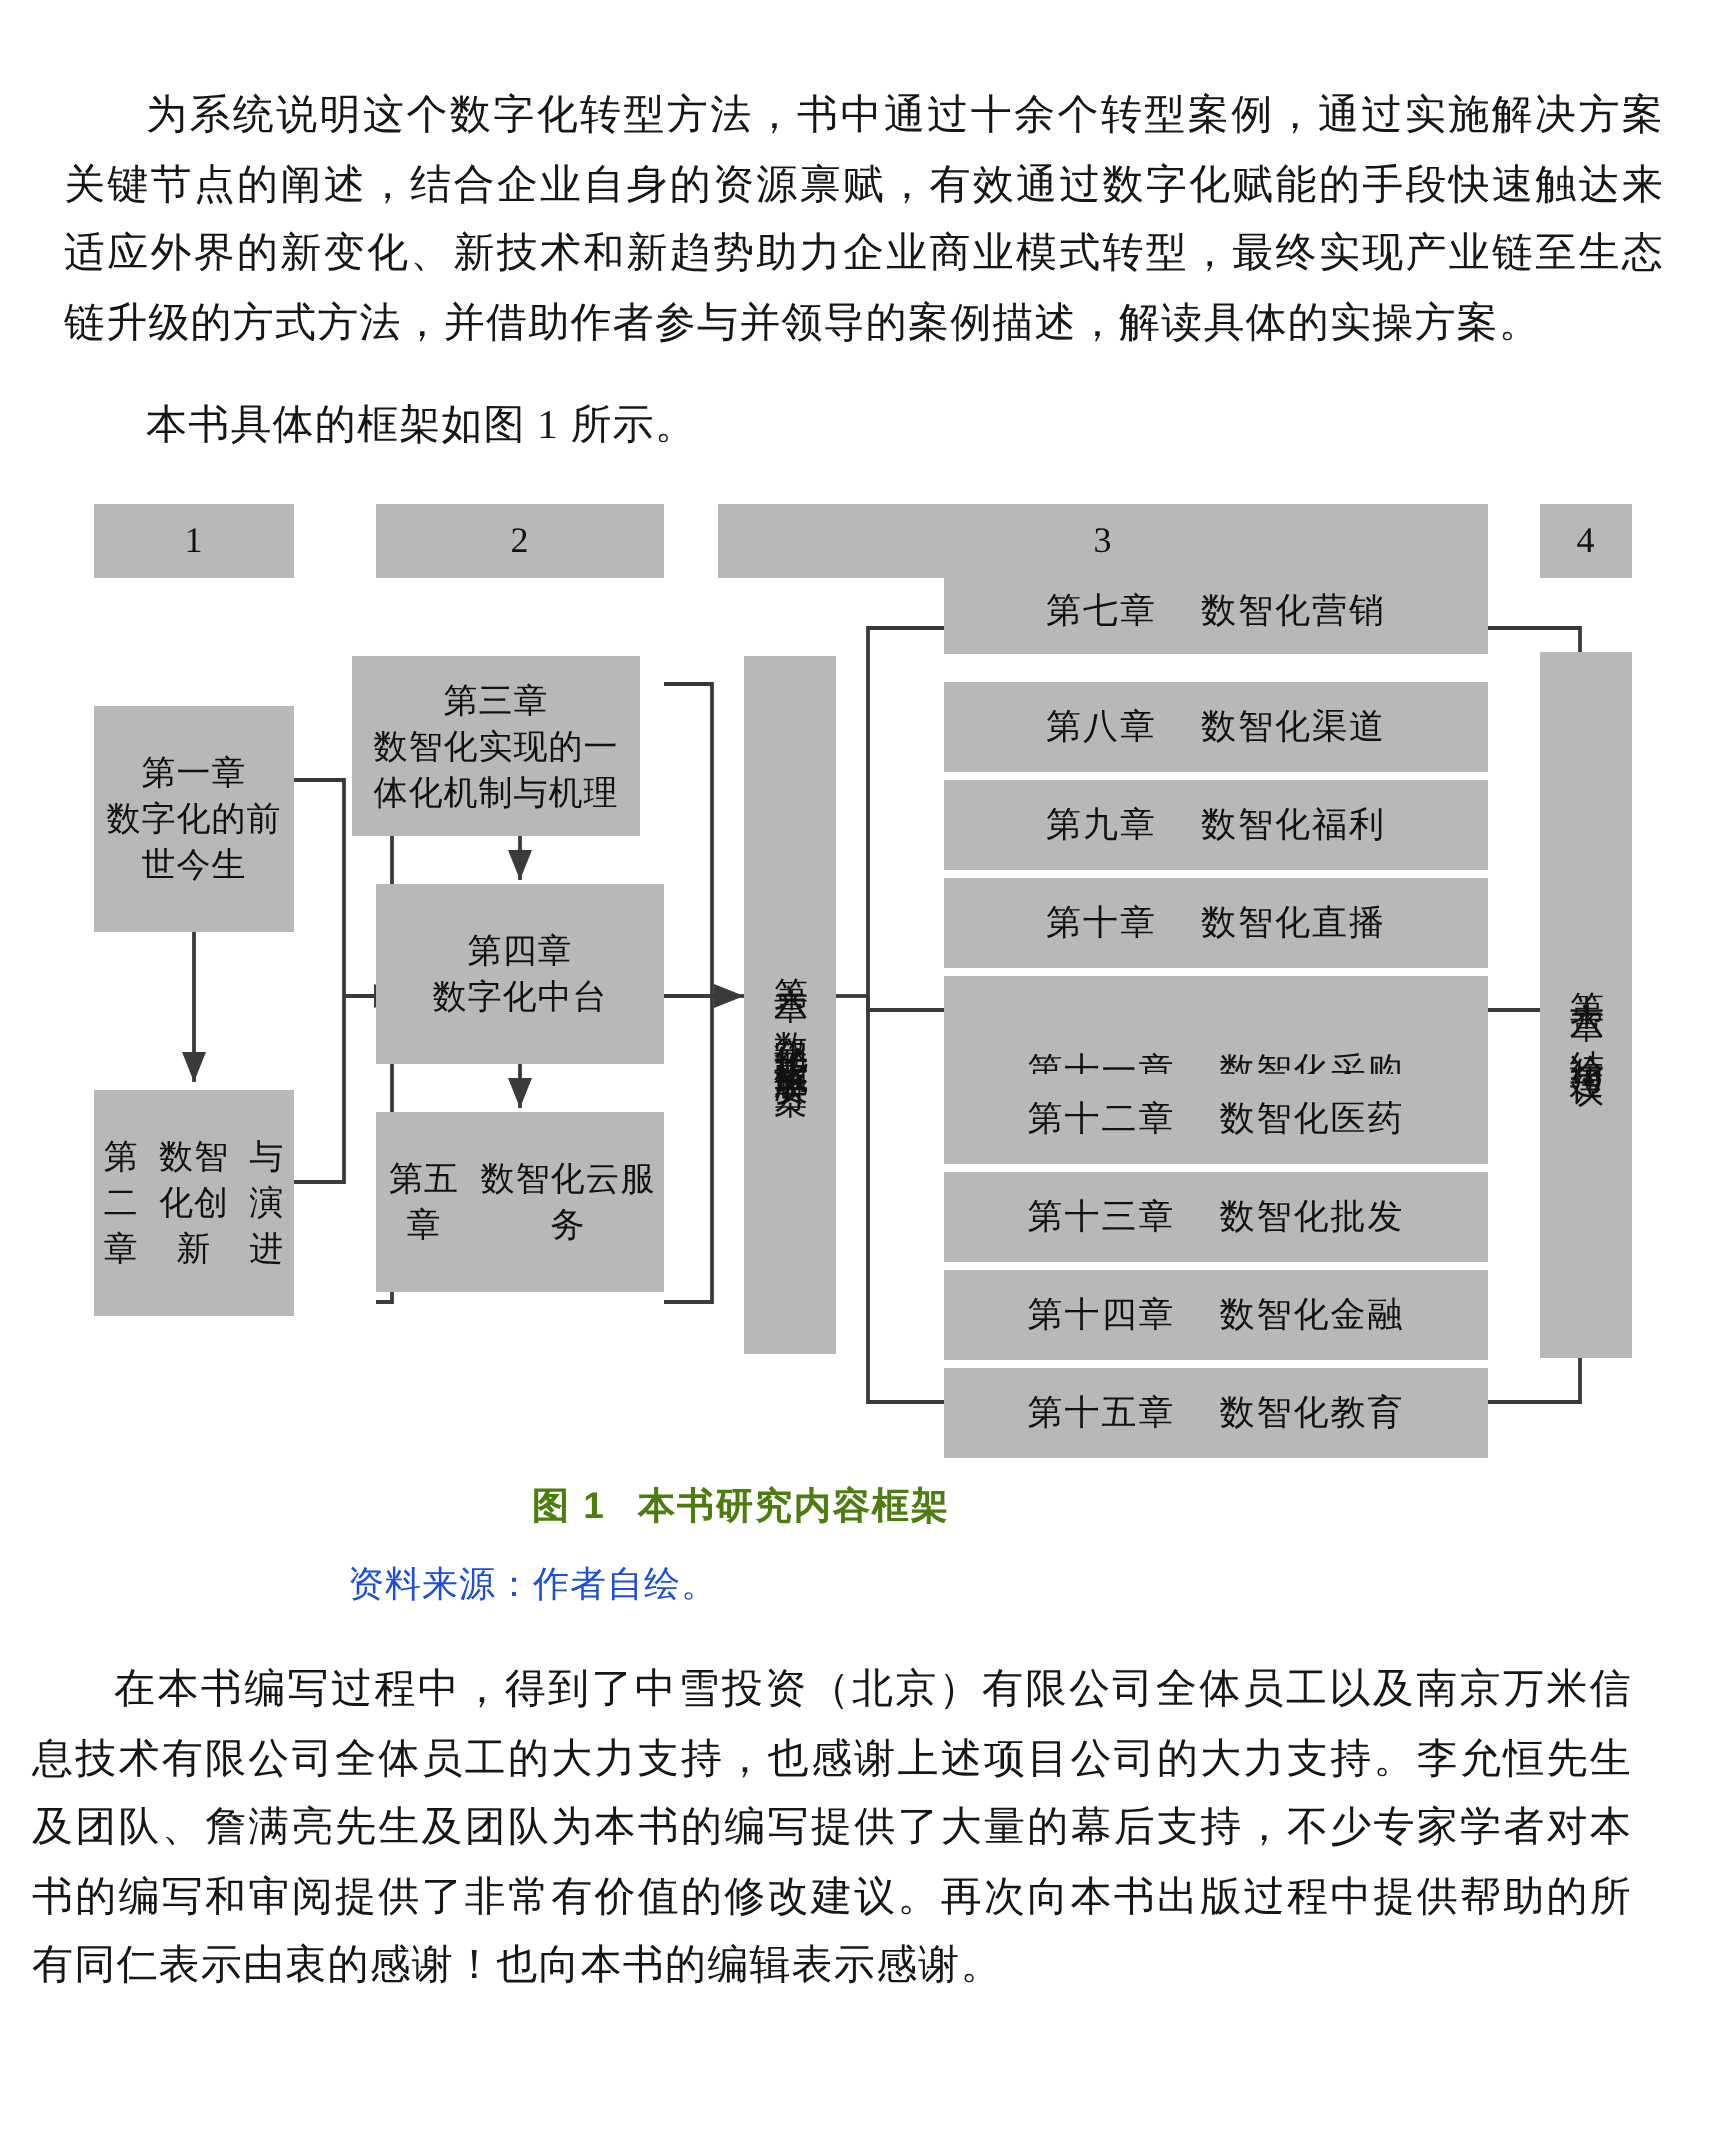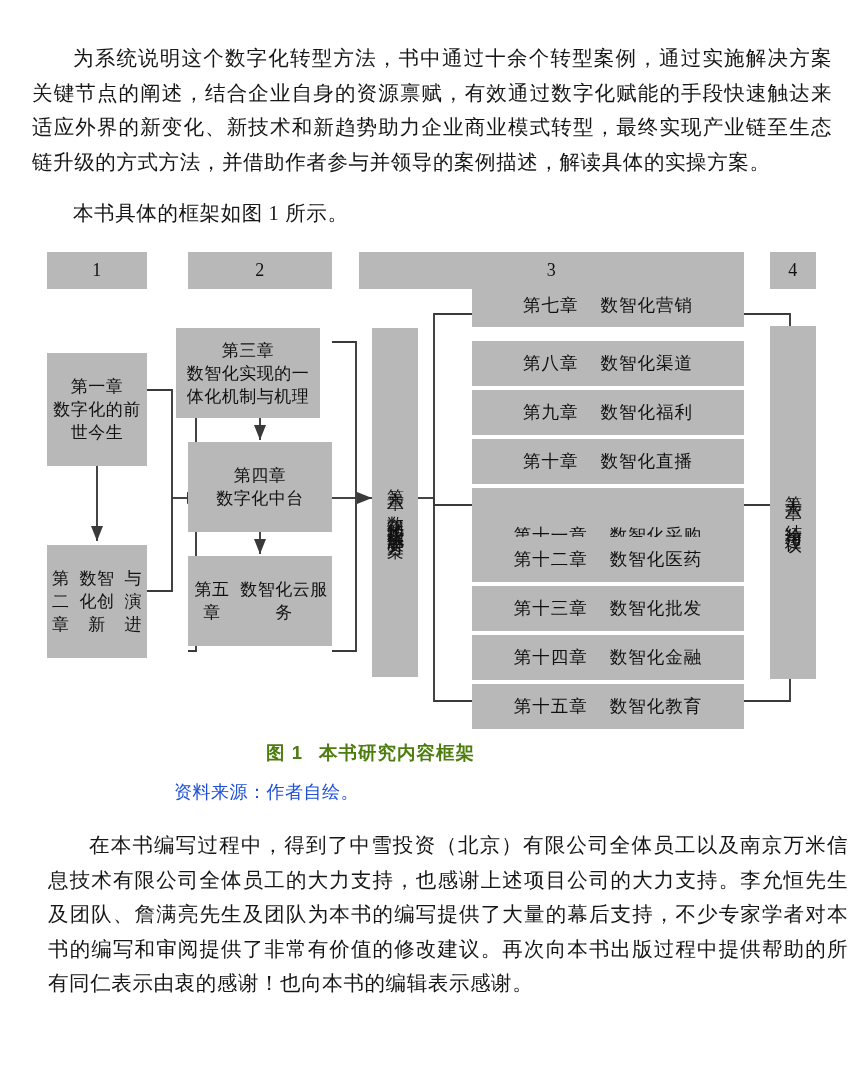--- a/index.html
+++ b/index.html
@@ -41,21 +41,21 @@
     top: 4px;
     width: 800px;
     margin-top: 37px;
   }
   #frame-lead {
     left: 32px;
     top: 196px;
     width: 800px;
   }
   #ack-para {
-    left: 48px;
+    left: 16px;
     top: 828px;
     width: 800px;
   }
 
   
   .figure {
     position: absolute;
     left: 0;
     top: 248px;
     width: 861px;

